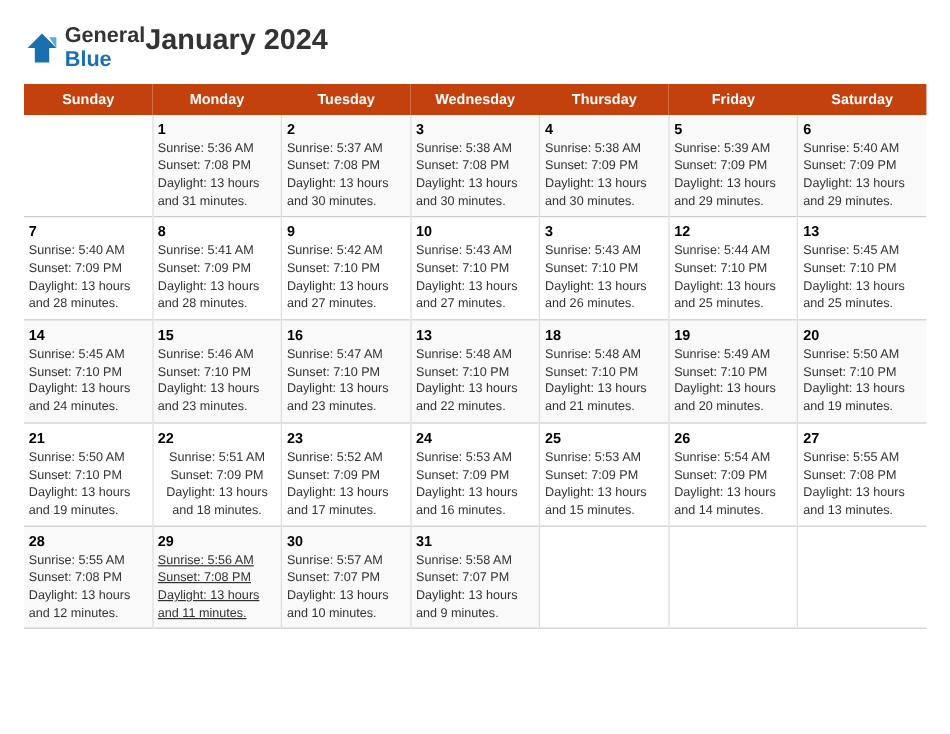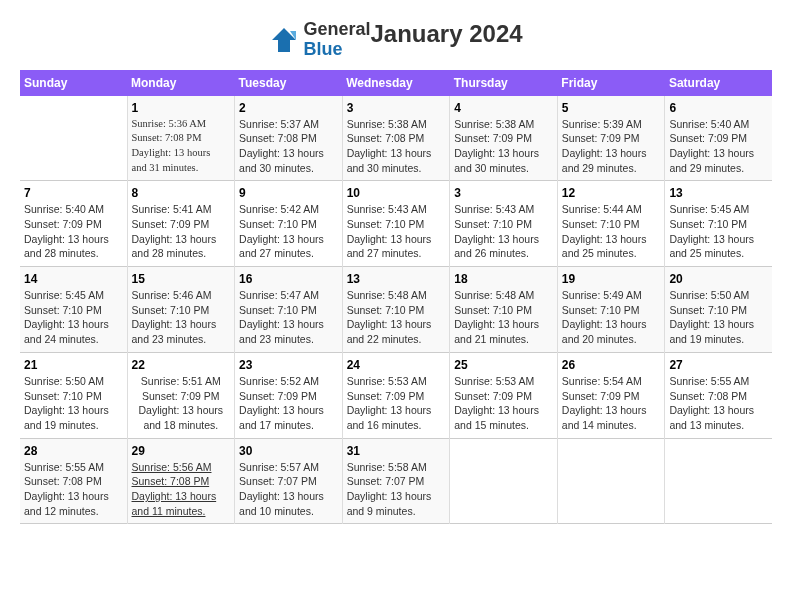--- a/index.html
+++ b/index.html
@@ -5,21 +5,21 @@
     * { box-sizing: border-box; margin: 0; padding: 0; }
     body {
       font-family: Arial, sans-serif;
       background: #fff;
       width: 792px;
       min-height: 612px;
       padding: 20px;
     }
     .header-section {
       display: flex;
-      justify-content: center;
+      justify-content: flex-start;
       align-items: flex-start;
       margin-bottom: 10px;
     }
     .logo {
       display: flex;
       align-items: center;
       gap: 4px;
     }
     .logo-text {
       font-size: 18px;
@@ -43,24 +43,24 @@
     .subtitle {
       font-size: 16px;
       color: #555;
     }
     table {
       width: 100%;
       border-collapse: collapse;
       font-size: 11px;
     }
     thead tr th {
-      background-color: #8b5cf6;
+      background-color: #c2410c;
       color: #fff;
       padding: 6px 4px;
-      text-align: left;
+      text-align: center;
       font-size: 12px;
       font-weight: bold;
     }
     tbody tr {
       border-bottom: 1px solid #ccc;
     }
     tbody tr:nth-child(odd) {
       background-color: #f9f9f9;
     }
     tbody tr:nth-child(even) {
@@ -116,21 +116,21 @@
         <th>Thursday</th>
         <th>Friday</th>
         <th>Saturday</th>
       </tr>
   </thead>
   <tbody id="calendar-body">
   <tr>
         <td class="empty-cell"></td>
         <td>
           <span class="day-number">1</span>
-          <div class="day-info" style="white-space: pre-line; font-family: Liberation Serif, serif;">Sunrise: 5:36 AM
+          <div class="day-info" style="white-space: pre-line;">Sunrise: 5:36 AM
 Sunset: 7:08 PM
 Daylight: 13 hours
 and 31 minutes.</div>
         </td>
         <td>
           <span class="day-number">2</span>
           <div class="day-info" style="white-space: pre-line;">Sunrise: 5:37 AM
 Sunset: 7:08 PM
 Daylight: 13 hours
 and 30 minutes.</div>

